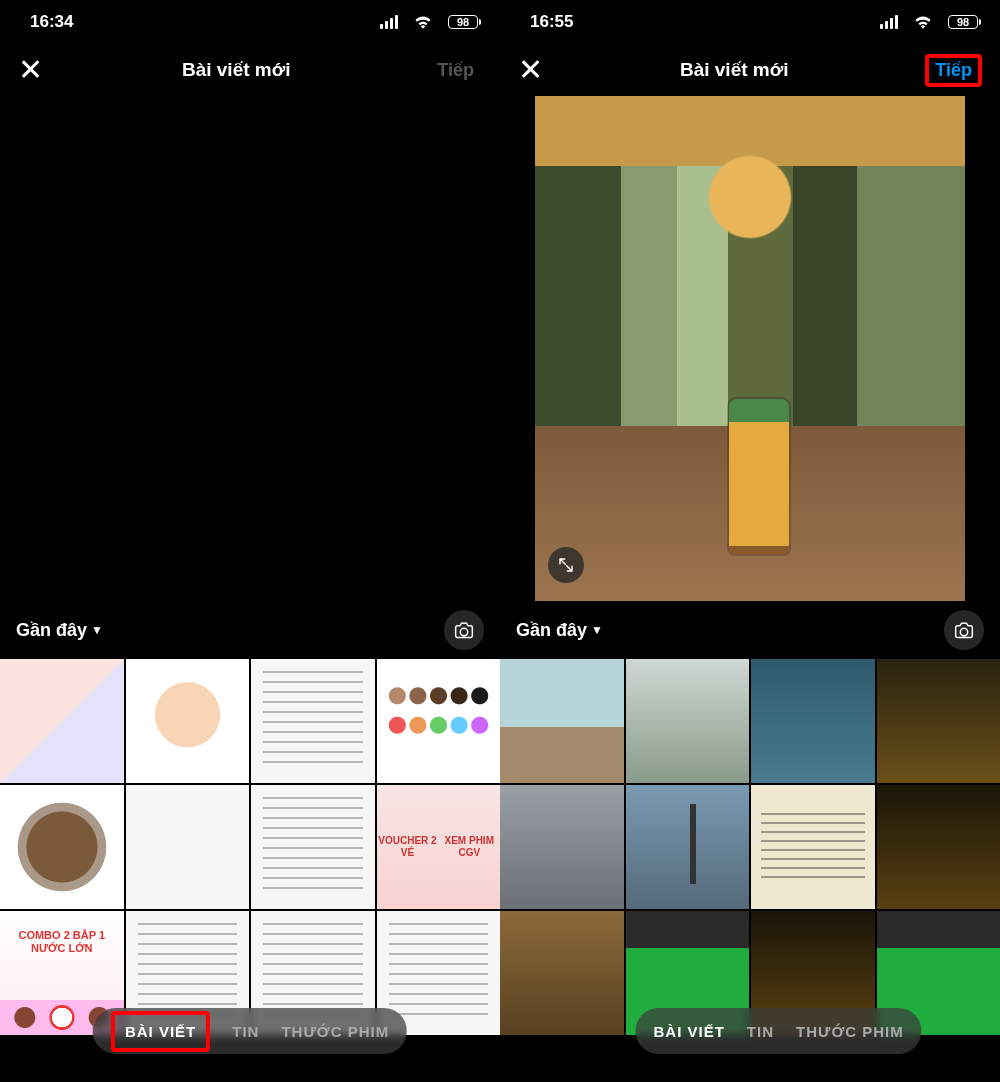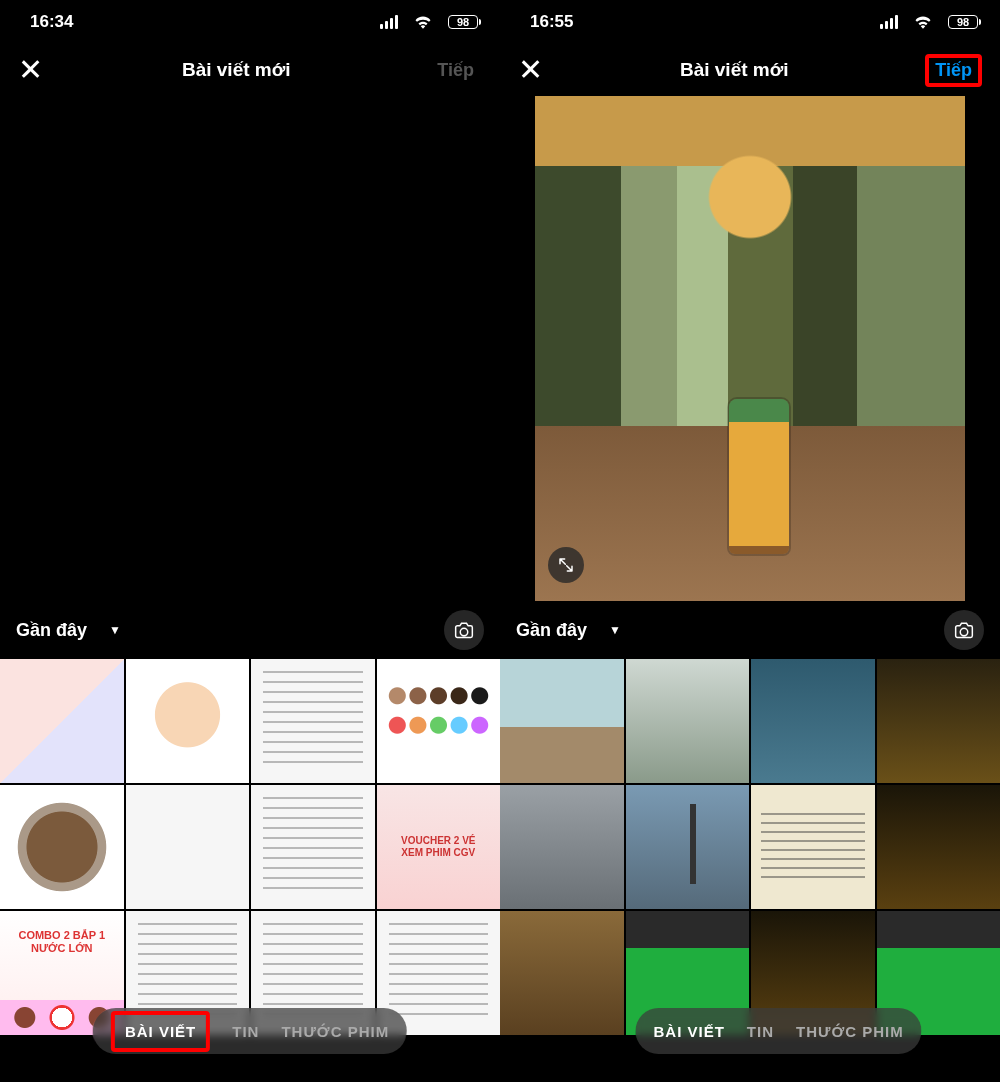--- a/index.html
+++ b/index.html
@@ -81,21 +81,21 @@
     width: 36px; height: 36px; border-radius: 50%;
     background: rgba(40,40,40,0.8);
     display: flex; align-items: center; justify-content: center;
   }
 
   
   .gallery-bar {
     height: 58px; display: flex; align-items: center; justify-content: space-between;
     padding: 0 16px;
   }
-  .recent-dd { display: flex; align-items: center; gap: 22px; font-size: 18px; font-weight: 600; cursor: pointer; }
+  .recent-dd { display: flex; align-items: center; gap: 4px; font-size: 18px; font-weight: 600; cursor: pointer; }
   .chev { font-size: 12px; }
   .gallery-actions { display: flex; align-items: center; gap: 12px; }
   .pill {
     background: #262626; border-radius: 22px; padding: 9px 14px;
     display: flex; align-items: center; gap: 8px; font-size: 14.5px; font-weight: 500;
   }
   .camera-btn {
     width: 40px; height: 40px; border-radius: 50%; background: #262626;
     display: flex; align-items: center; justify-content: center;
   }
@@ -119,21 +119,21 @@
      radial-gradient(circle at 70% 20%,#3a2718 0 8px,transparent 9px),
      radial-gradient(circle at 90% 20%,#1a1a1a 0 8px,transparent 9px),
      radial-gradient(circle at 10% 55%,#e55 0 8px,transparent 9px),
      radial-gradient(circle at 30% 55%,#e95 0 8px,transparent 9px),
      radial-gradient(circle at 50% 55%,#6c6 0 8px,transparent 9px),
      radial-gradient(circle at 70% 55%,#6cf 0 8px,transparent 9px),
      radial-gradient(circle at 90% 55%,#c6f 0 8px,transparent 9px);}
   .t-memoji-dark { background: radial-gradient(circle at 50% 50%, #7b5a3c 0 40%, #a98 41% 50%, #fff 51%); }
   .t-settings { background: #f6f6f6; }
   .t-voucher { background: linear-gradient(#f8e5e5,#f9d2d2); position:relative; }
-  .t-voucher .vtxt { position:absolute; inset:0; display:flex; flex-direction:column; align-items:center; justify-content:center; color:#c33; font-weight:700; font-size:10px; text-align:center; line-height:1.2;}
+  .t-voucher .vtxt { position:absolute; inset:0; display:flex; flex-direction:row; align-items:center; justify-content:center; color:#c33; font-weight:700; font-size:10px; text-align:center; line-height:1.2;}
   .t-combo { background: linear-gradient(#fff,#ffecec); position:relative; }
   .t-combo .vtxt { position:absolute; top:18px; left:0; right:0; color:#d33; font-weight:800; font-size:11px; text-align:center; line-height:1.2;}
   .t-combo::after{content:""; position:absolute; left:0; right:0; bottom:0; height:35px; background:
      radial-gradient(circle at 20% 50%, #843 0 10px, transparent 11px),
      radial-gradient(circle at 50% 50%, #fff 0 10px, #e33 0 12px, transparent 13px),
      radial-gradient(circle at 80% 50%, #843 0 10px, transparent 11px), #fbe;}
   
   .p-beach { background: linear-gradient(#b7d4d8 0 55%, #a38a6a 55% 100%); }
   .p-couple { background: linear-gradient(#cfd8d2,#8a9a8a); }
   .p-guy { background: linear-gradient(#2e5a6e,#4a7a8f); }

